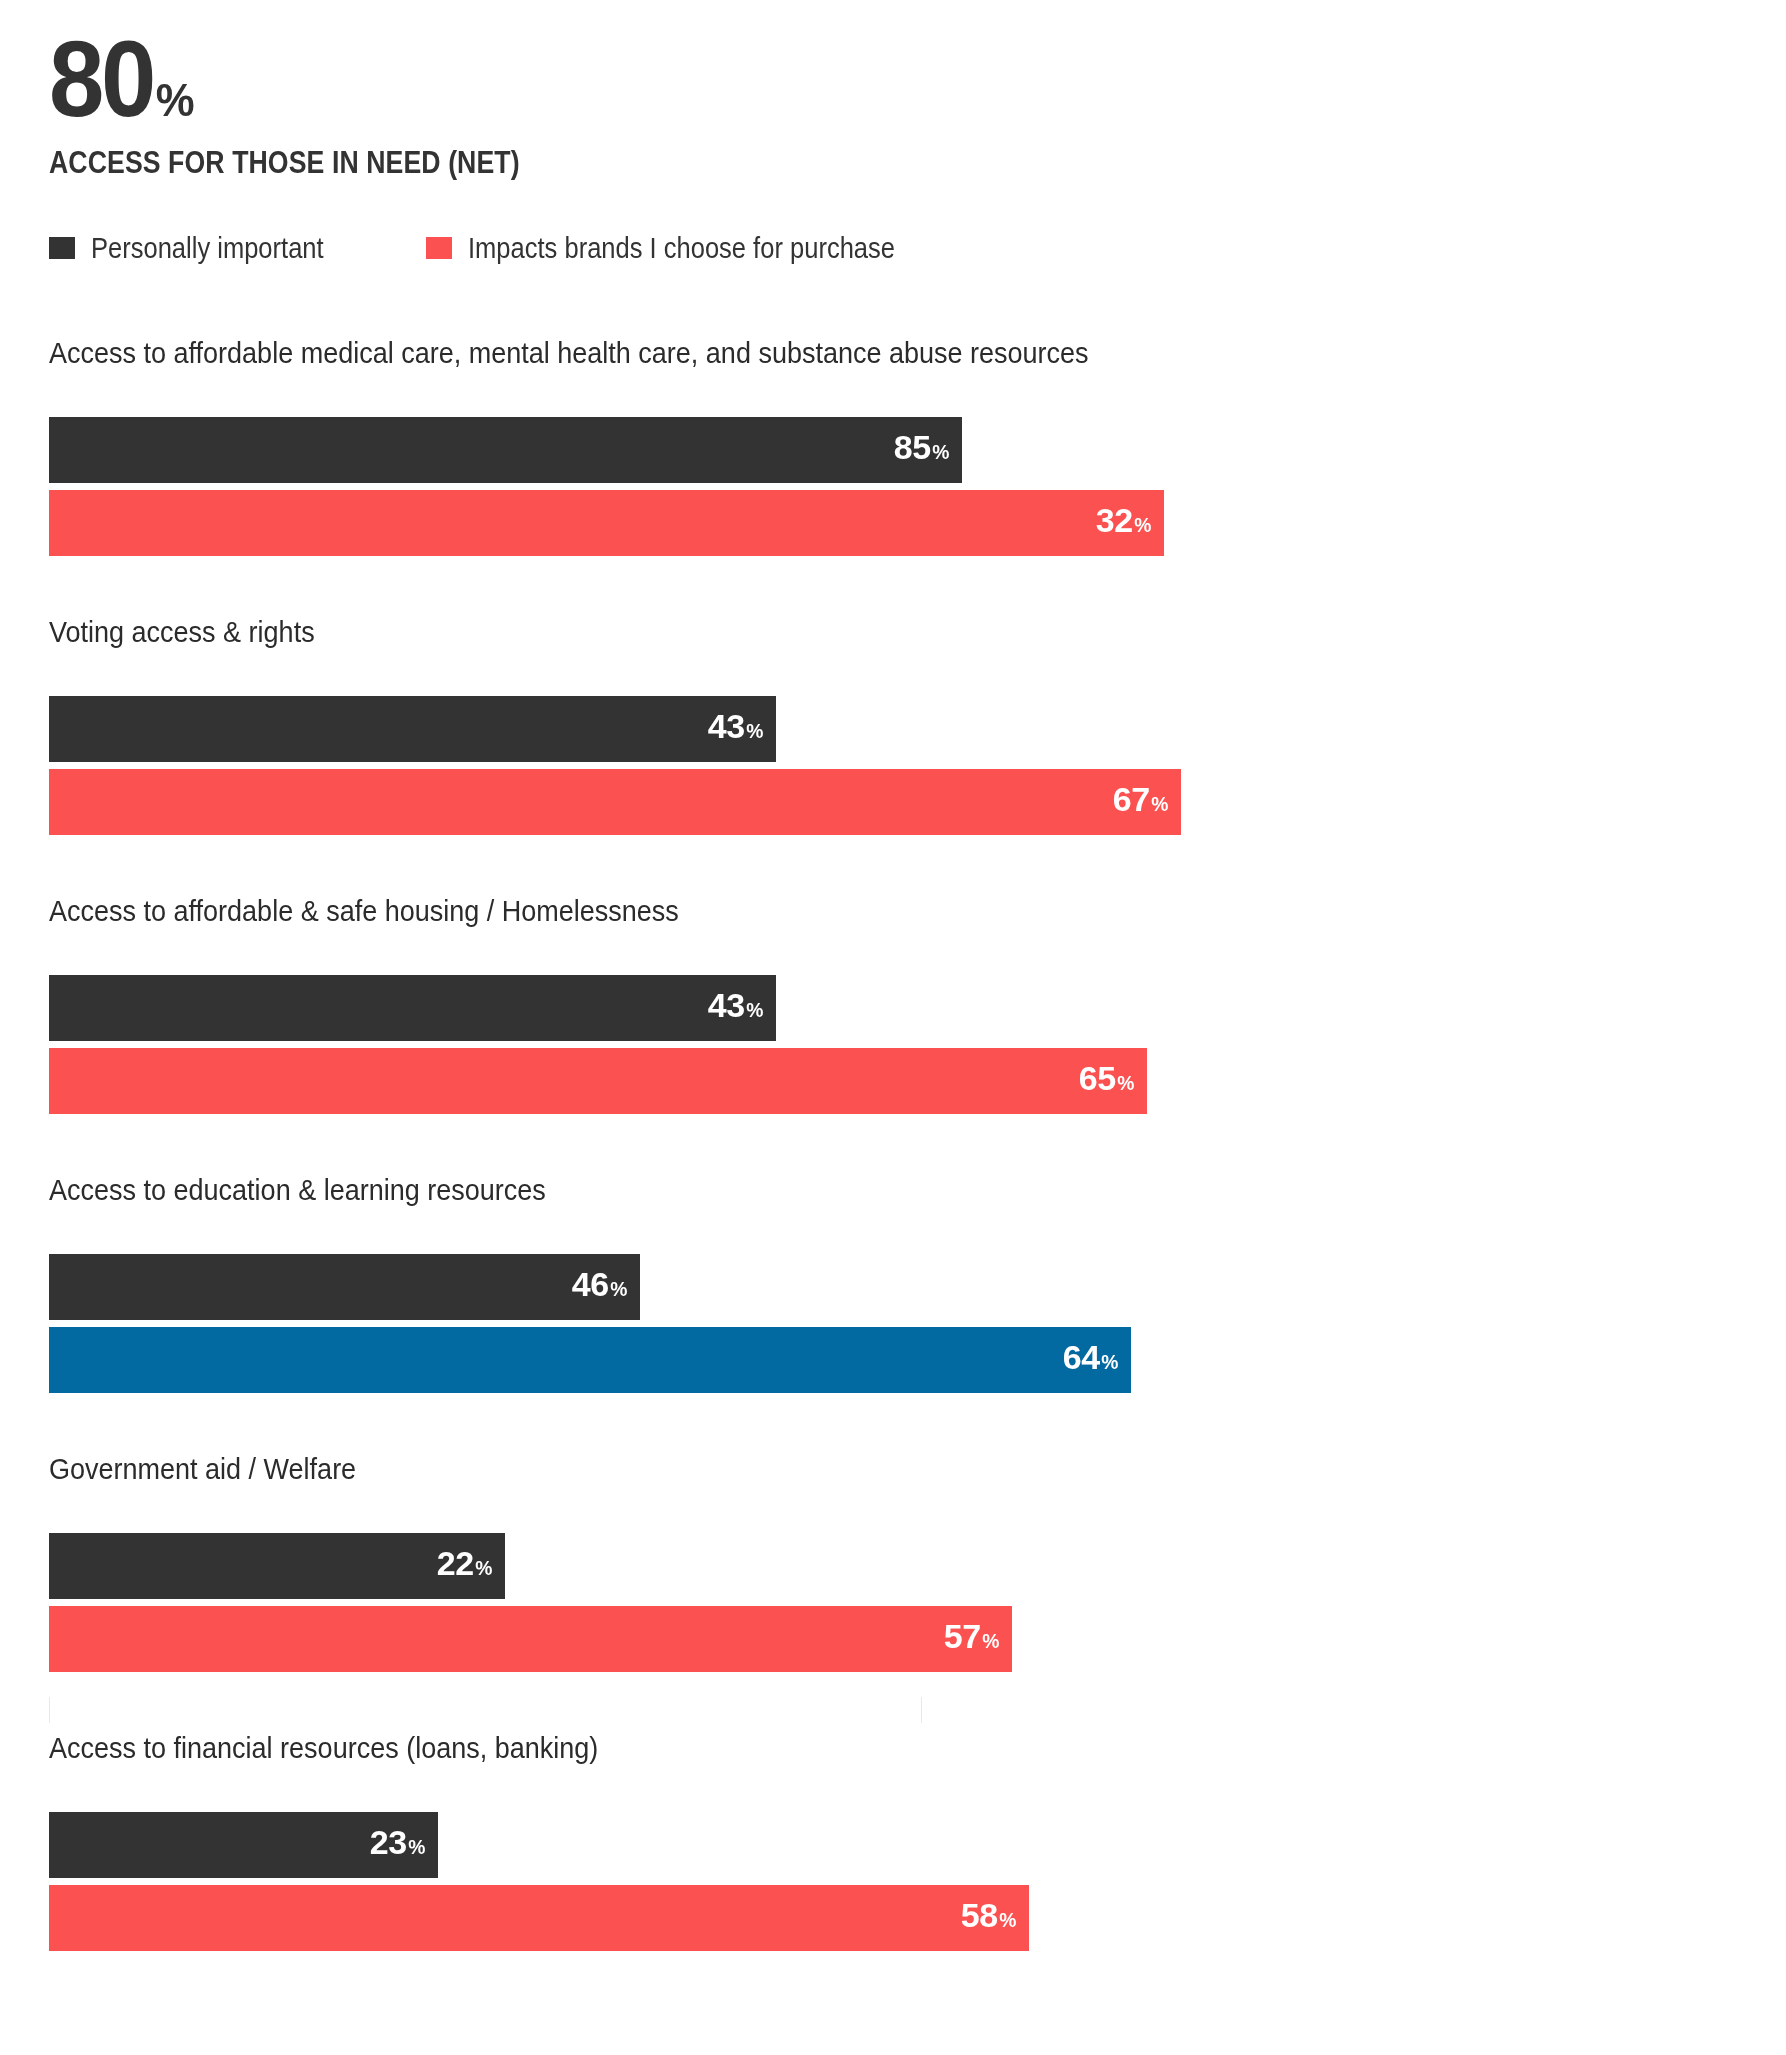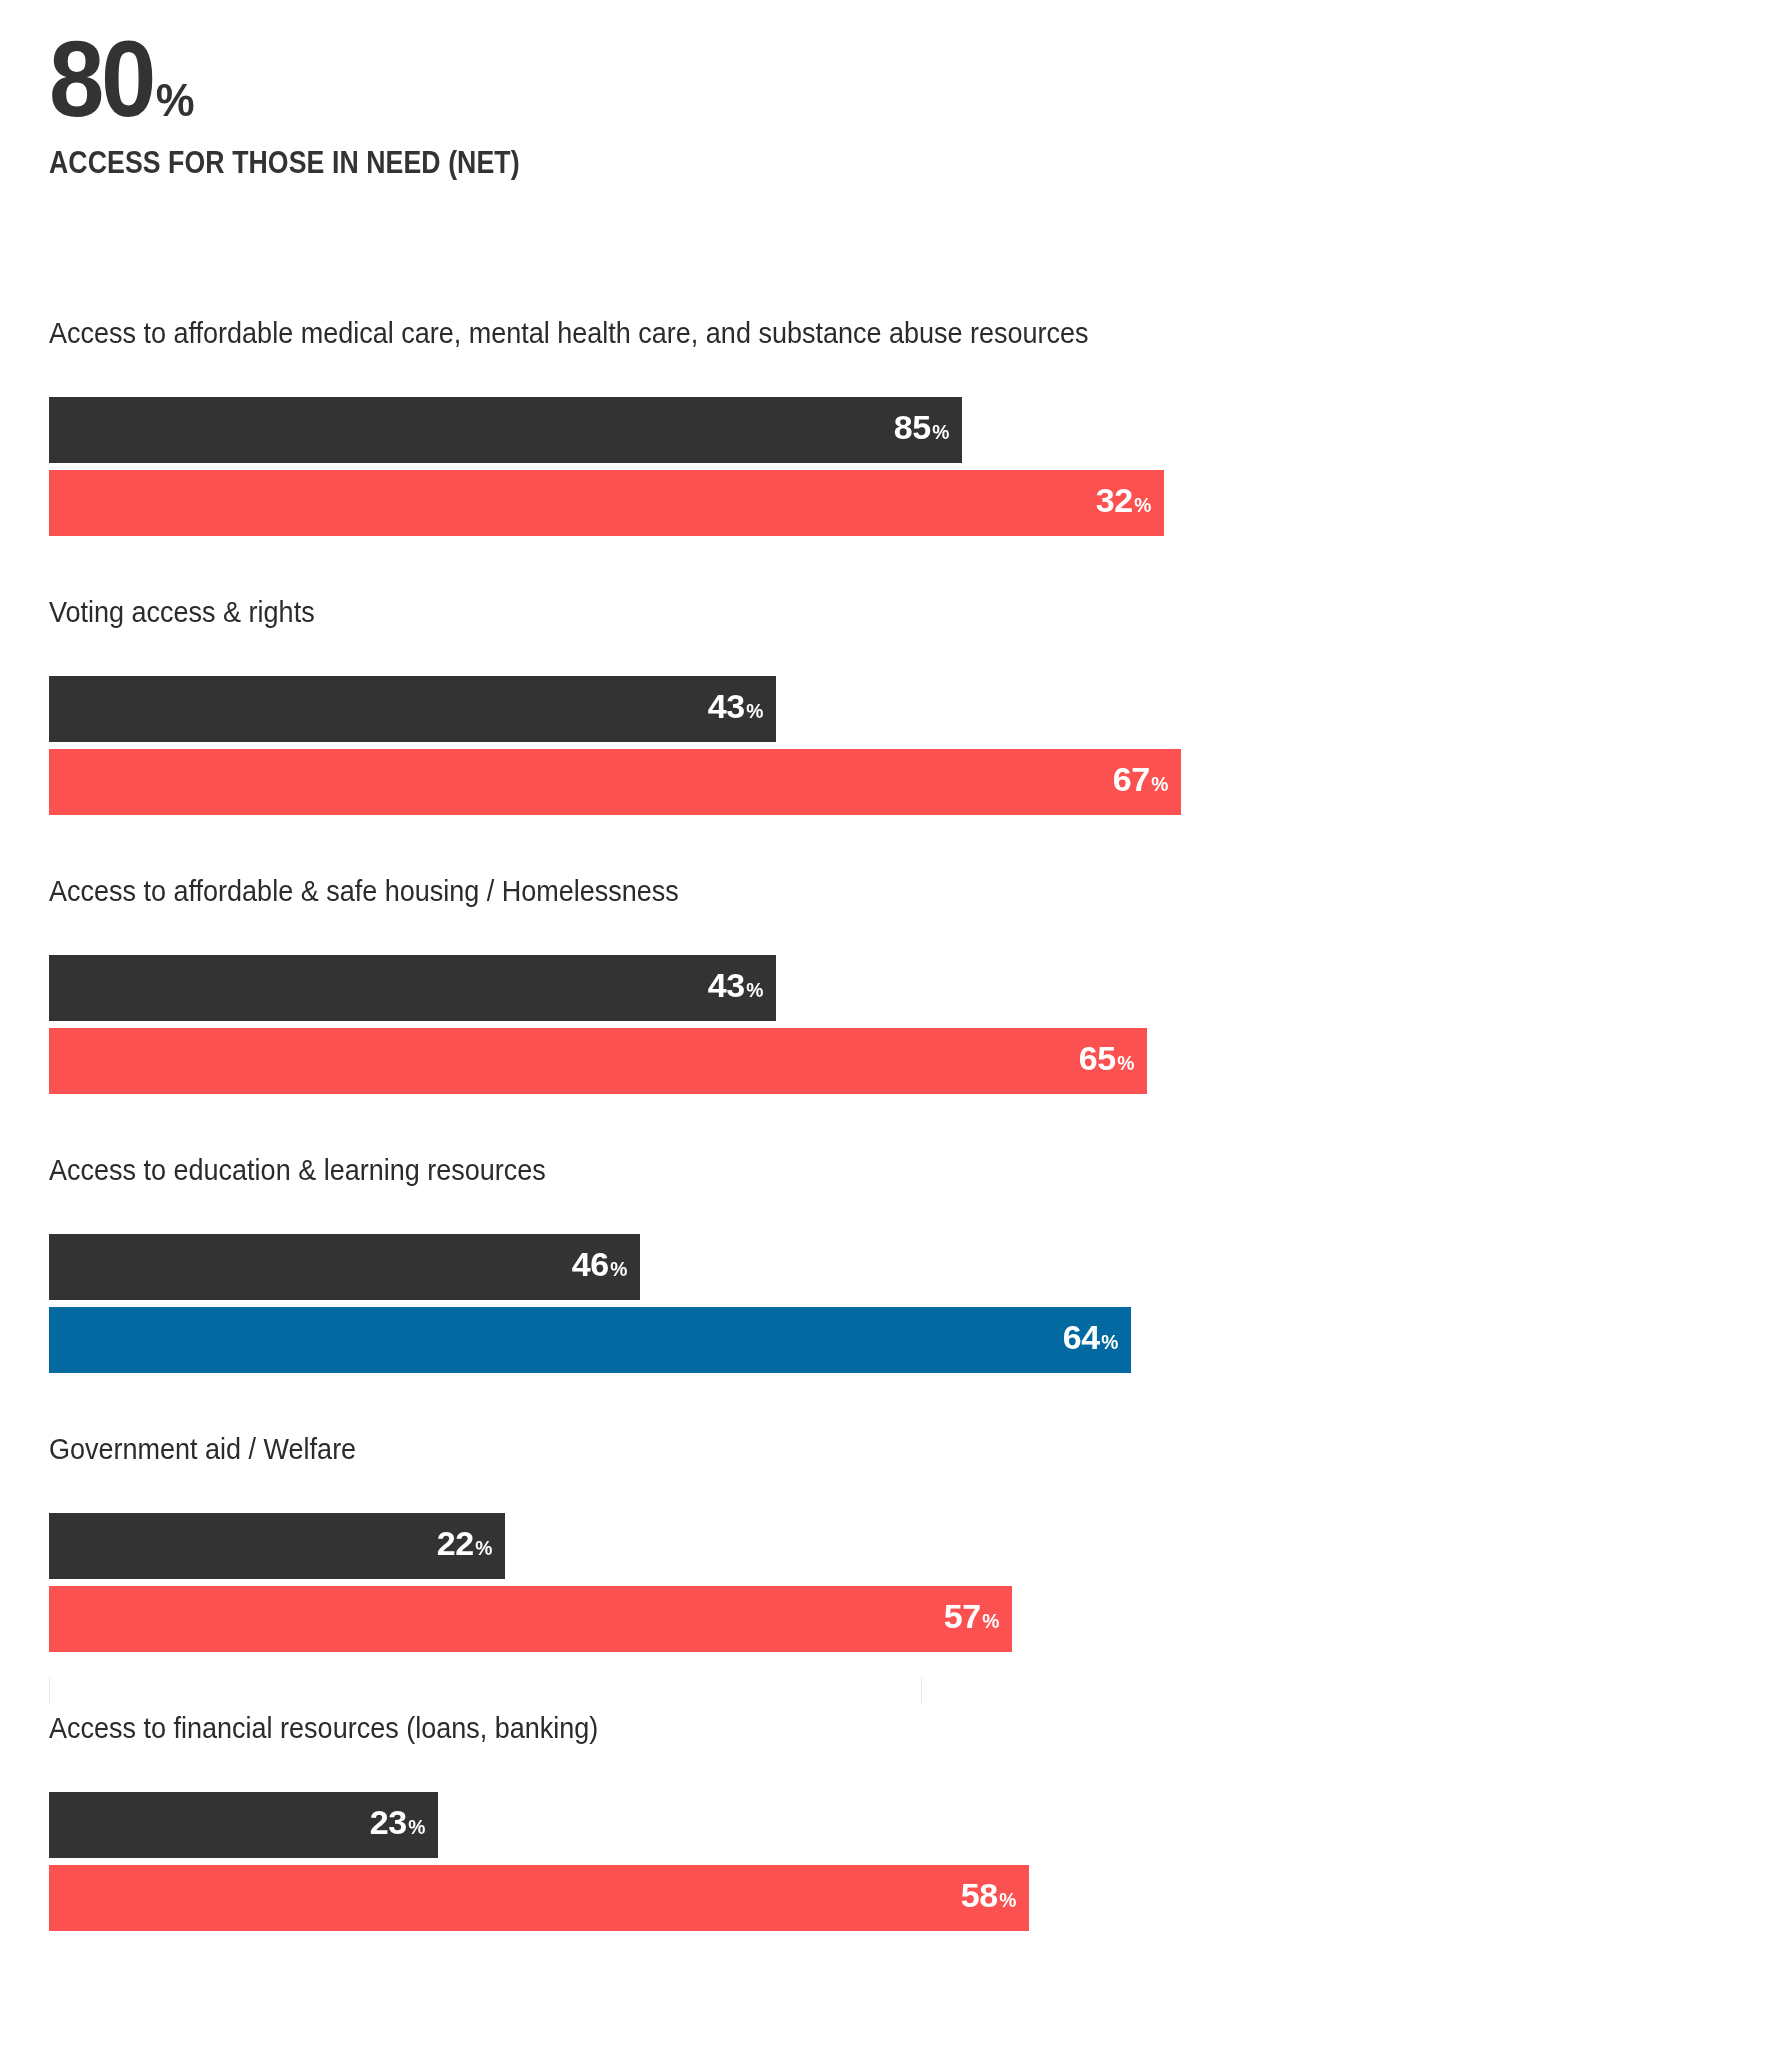--- a/index.html
+++ b/index.html
@@ -93,21 +93,21 @@
     color: #333333;
     transform: scaleX(0.88);
     transform-origin: left center;
     white-space: nowrap;
   }
 
   
   .chart {
     position: absolute;
     left: 49px;
-    top: 316px;
+    top: 336px;
     width: 1686px;
   }
 
   .group {
     height: 279px;
     position: relative;
   }
 
   .group-label {
     font-size: 30px;
@@ -171,20 +171,30 @@
 <div class="page">
 
   <div class="header">
     <div class="headline">
       <span class="headline-value">80</span>
         <span class="headline-pct">%</span>
     </div>
     <div class="subtitle">ACCESS FOR THOSE IN NEED (NET)</div>
   </div>
 
+  <div class="legend" id="legend-root">
+      <div class="legend-item">
+        <span class="legend-swatch" style="background: rgb(51, 51, 51);"></span>
+        <span class="legend-label">Personally important</span>
+      </div>
+      <div class="legend-item">
+        <span class="legend-swatch" style="background: rgb(251, 81, 81);"></span>
+        <span class="legend-label">Impacts brands I choose for purchase</span>
+      </div>
+    </div>
 
   <div class="chart" id="chart-root">
       <div class="group">
         <div class="group-label">Access to affordable medical care, mental health care, and substance abuse resources</div>
         <div class="bars">
           <div class="bar-row">
             <div class="bar dark" style="background: rgb(51, 51, 51); width: 913px;">
               <span class="bar-value">
                 <span class="num">85</span>
                 <span class="pct">%</span>

